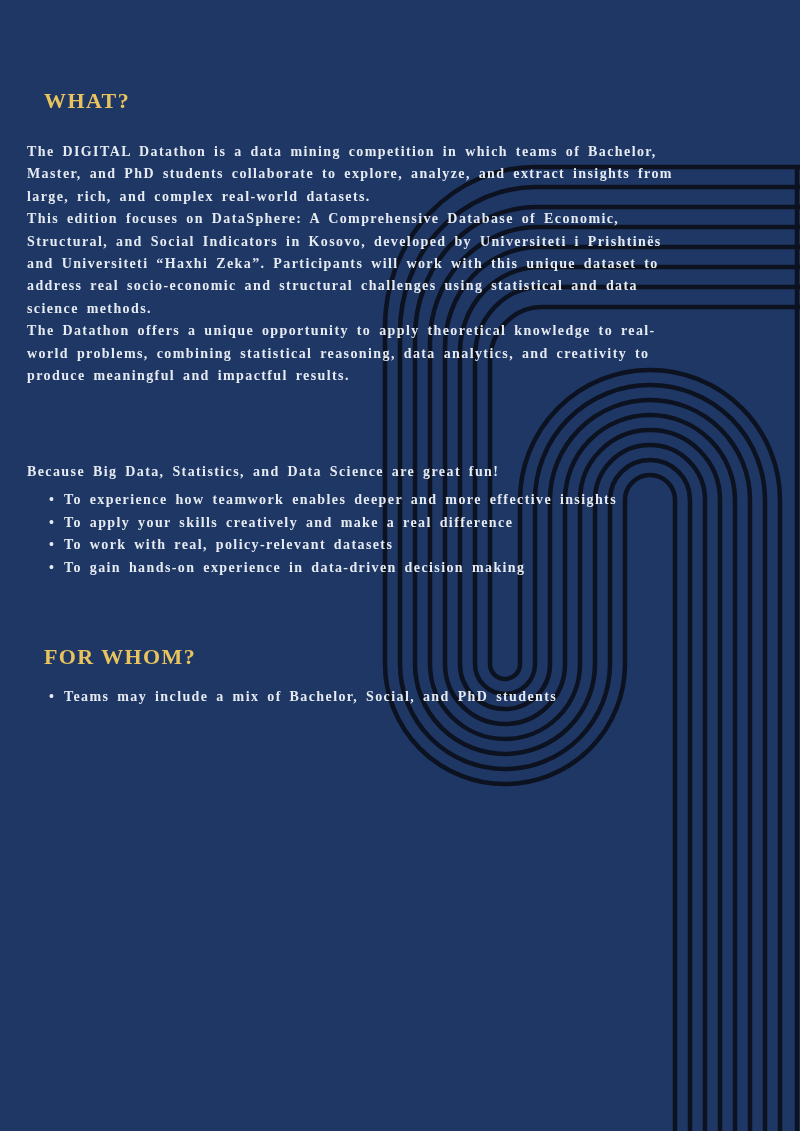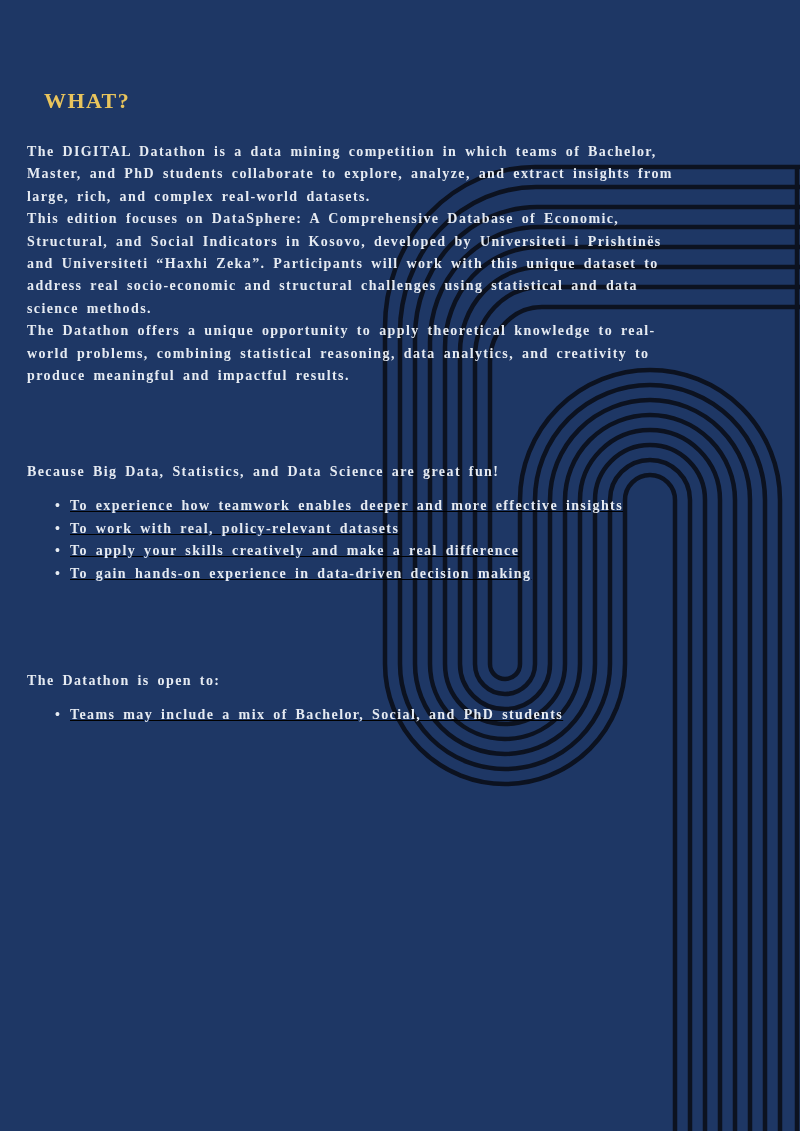--- a/index.html
+++ b/index.html
@@ -35,23 +35,22 @@
     letter-spacing: 1.4px;
     word-spacing: 3px;
     line-height: 22.4px;
   }
   .body-text {
     margin-top: 28px;
     white-space: pre;
   }
   .intro-line { margin-top: 42px; white-space: pre; }
   ul.bullets {
-    margin: 12px; padding: 0 0 0 31px;
+    margin: 6px; padding: 0 0 0 31px;
     list-style: none;
-    text-decoration: underline;
   }
   li { position: relative; white-space: pre; }
   li::before {
     content: "\2022";
     position: absolute;
     left: -15px;
     top: 0;
   }
   .plain-line { white-space: pre; }
 </style>
@@ -86,26 +85,26 @@
 science methods.
 The Datathon offers a unique opportunity to apply theoretical knowledge to real-
 world problems, combining statistical reasoning, data analytics, and creativity to
 produce meaningful and impactful results.</div>
   </section>
 
   <section class="section" id="sec-why">
     <div class="intro-line">Because Big Data, Statistics, and Data Science are great fun!</div>
     <ul class="bullets">
       <li>To experience how teamwork enables deeper and more effective insights</li>
+      <li>To apply your skills creatively and make a real difference</li>
       <li>To work with real, policy-relevant datasets</li>
-      <li>To apply your skills creatively and make a real difference</li>
       <li>To gain hands-on experience in data-driven decision making</li>
     </ul>
   </section>
 
   <section class="section" id="sec-forwhom">
-    <div class="intro-line">The Datathon is open to:</div>
+    <h2 class="heading">FOR WHOM?</h2>
     <ul class="bullets">
       <li>Teams may include a mix of Bachelor, Social, and PhD students</li>
     </ul>
   </section>
 
 </div>
 
 </body></html>

